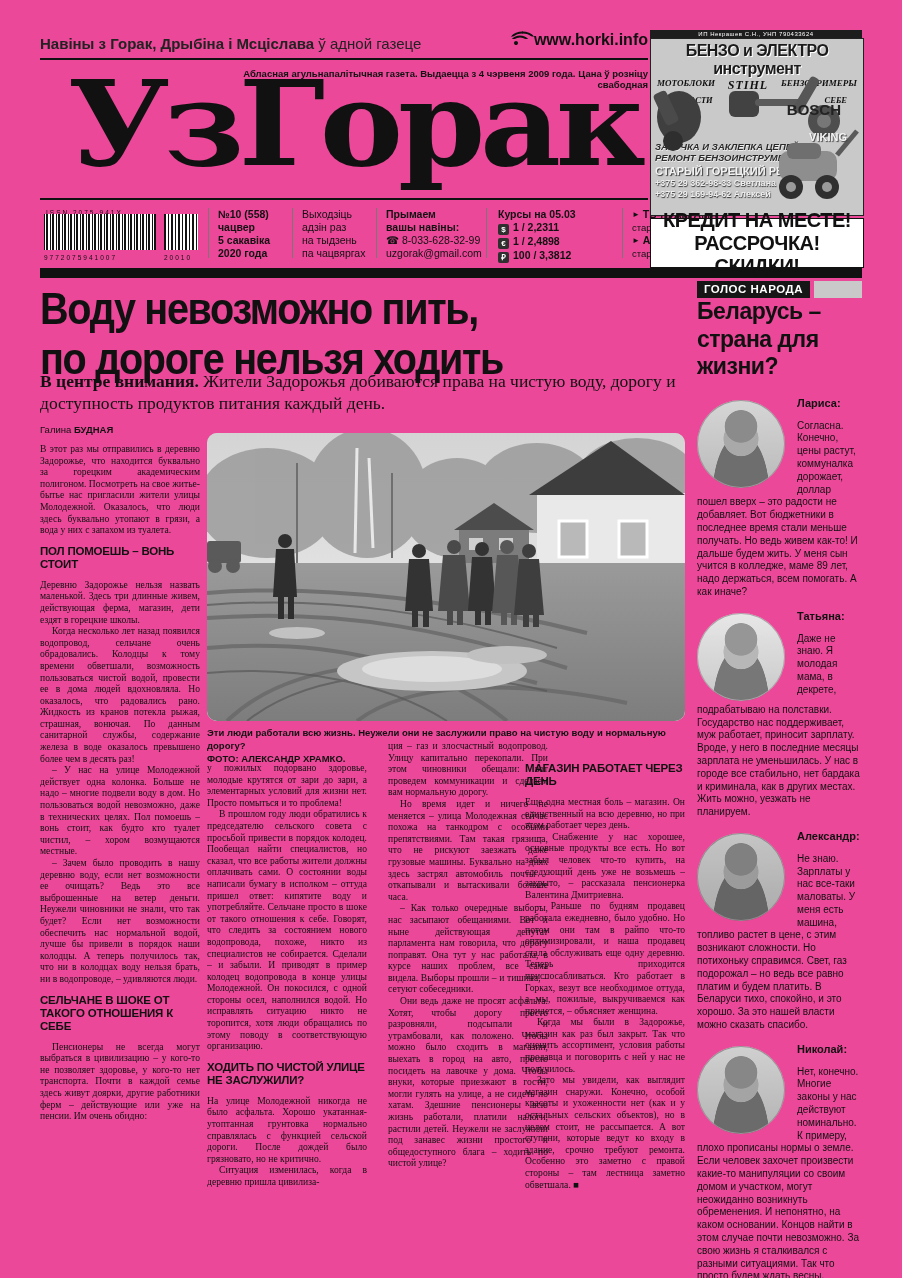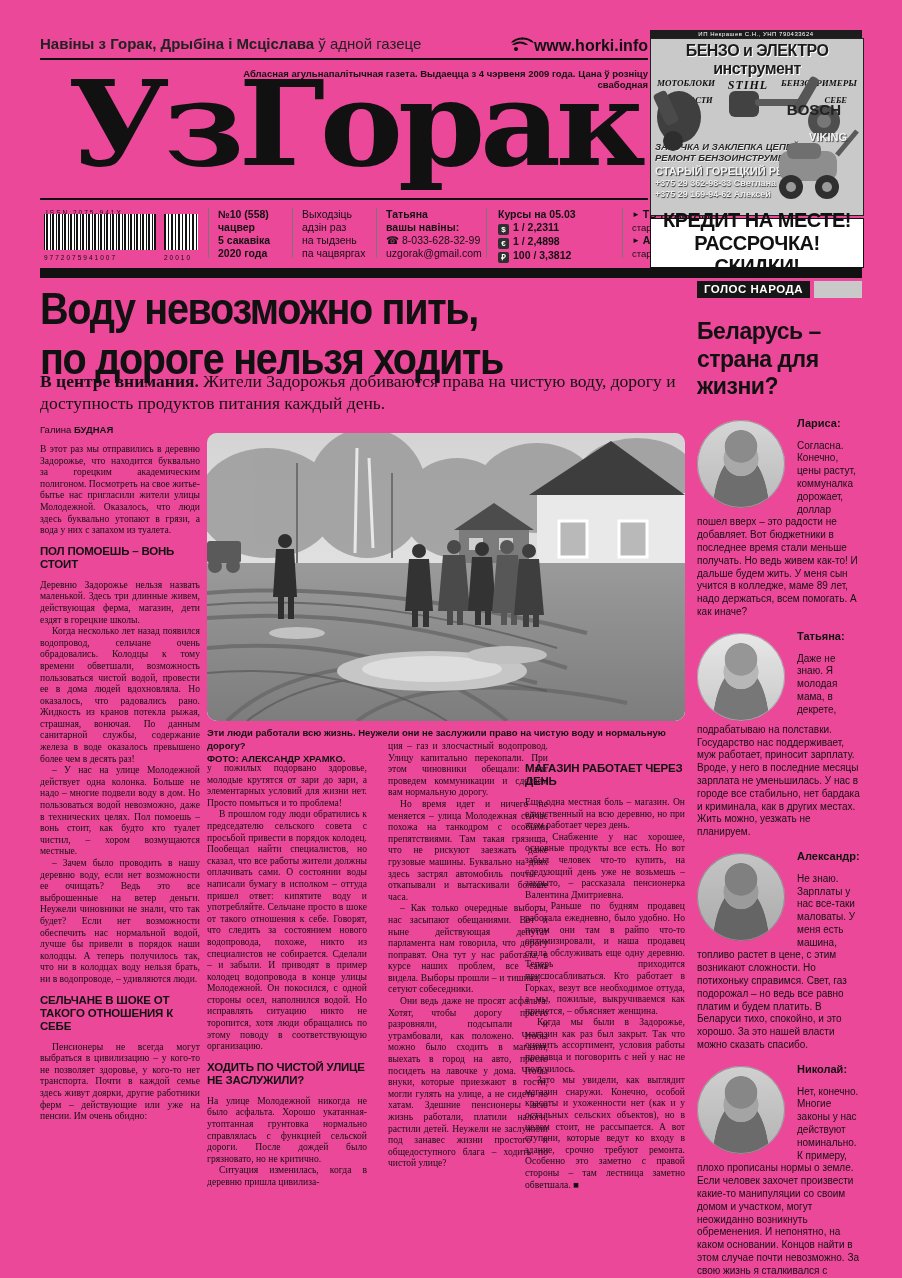--- a/index.html
+++ b/index.html
@@ -1,21 +1,21 @@
 <!DOCTYPE html>
 <html><head>
 <meta charset="utf-8">
 <style>
   html,body{margin:0;padding:0;background:#e9e9e9;}
   .page{position:relative;width:902px;height:1278px;background:#ec4899;overflow:hidden;
         font-family:"Liberation Sans",sans-serif;color:#111;}
   
   .tagline{position:absolute;left:40px;top:35px;font-size:15px;color:#222;}
   .tagline b{font-weight:700;}
-  .site{position:absolute;left:40px;top:37px;width:608px;text-align:right;font-size:16px;font-weight:700;}
+  .site{position:absolute;left:40px;top:31px;width:608px;text-align:right;font-size:16px;font-weight:700;}
   .rss{display:inline-block;width:14px;height:14px;position:relative;margin-right:6px;}
   .rss i{position:absolute;left:0;bottom:0;border:2px solid #111;border-color:#111 transparent transparent #111;
          border-radius:100% 0 0 0;transform:rotate(45deg);}
   .rss .r1{width:4px;height:4px;left:0;bottom:0;background:#111;border:none;border-radius:50%;}
   .rss .r2{width:8px;height:8px;}
   .rss .r3{width:13px;height:13px;}
   .top-rule{position:absolute;left:40px;top:58px;width:608px;height:2px;background:#111;}
   
   .mast-sub{position:absolute;left:240px;top:68px;width:408px;text-align:right;font-size:9.5px;font-weight:700;}
   .logo{position:absolute;left:68px;top:62px;font-family:"DejaVu Serif",serif;font-weight:700;
@@ -81,21 +81,21 @@
   .colhead.first{margin-top:0;}
   .c1{left:40px;top:443px;height:830px;}
   .c2{left:207px;top:762px;height:512px;}
   .c3{left:367px;top:740px;height:512px;margin-left:21px;}
   .c4{left:525px;top:762px;height:512px;}
   
   .sidebar{position:absolute;left:697px;top:281px;width:165px;}
   .sb-label-row{display:flex;align-items:stretch;height:17px;}
   .sb-label{background:#161616;color:#fff;font-weight:700;font-size:11.5px;line-height:17px;padding:0 7px;letter-spacing:.5px;}
   .sb-fill{flex:1;background:#c9c9c9;margin-left:4px;}
-  .sb-title{font-weight:700;font-size:23px;line-height:1.2;margin:20px 0 16px;letter-spacing:-0.5px;}
+  .sb-title{font-weight:700;font-size:23px;line-height:1.2;margin:0 0 16px;letter-spacing:-0.5px;}
   .voice{margin-bottom:11px;font-size:10px;line-height:12.8px;}
   .avatar{float:left;width:88px;height:88px;border-radius:50%;margin:3px 12px 3px 0;
           background:
             radial-gradient(circle at 50% 30%, #8b8b8b 0 21%, rgba(0,0,0,0) 22%),
             radial-gradient(circle at 50% 44%, #a9a9a9 0 26%, rgba(0,0,0,0) 27%),
             radial-gradient(ellipse at 50% 108%, #6e6e6e 0 45%, rgba(0,0,0,0) 46%),
             linear-gradient(180deg,#d6d6d6,#b9b9b9);
           box-shadow:inset 0 0 0 1px #999;}
   .v-name{font-weight:700;font-size:11px;margin:4px 0 10px;}
   .v-text{margin:0;}
@@ -128,21 +128,21 @@
     </div>
     <div class="sep" style="left:252px"></div>
     <div class="ib-col" style="left:262px">
       <div>Выходзіць</div>
       <div>адзін раз</div>
       <div>на тыдзень</div>
       <div>па чацвяргах</div>
     </div>
     <div class="sep" style="left:336px"></div>
     <div class="ib-col" style="left:346px">
-      <div class="bold">Татьяна</div>
+      <div class="bold">Прымаем</div>
       <div class="bold">вашы навіны:</div>
       <div><span>☎</span> <span>8-033-628-32-99</span></div>
       <div>uzgorak@gmail.com</div>
     </div>
     <div class="sep" style="left:446px"></div>
     <div class="ib-col" style="left:458px">
       <div class="bold">Курсы на 05.03</div>
       <div class="bold"><span class="cur">$</span><span>1 / 2,2311</span></div>
       <div class="bold"><span class="cur">€</span><span>1 / 2,4898</span></div>
       <div class="bold"><span class="cur">₽</span><span>100 / 3,3812</span></div>

